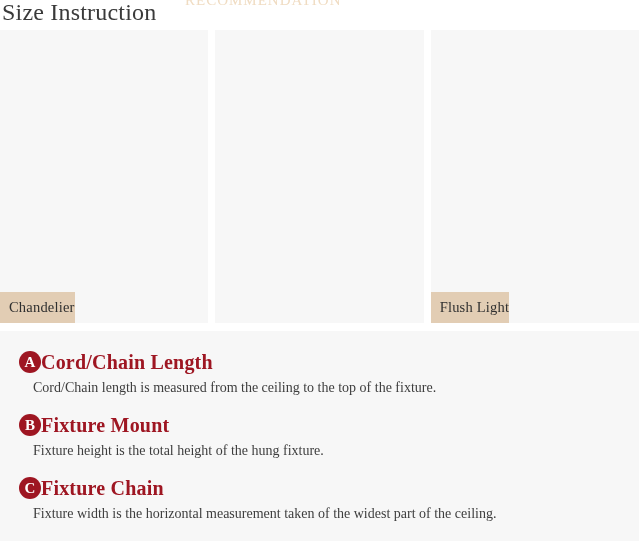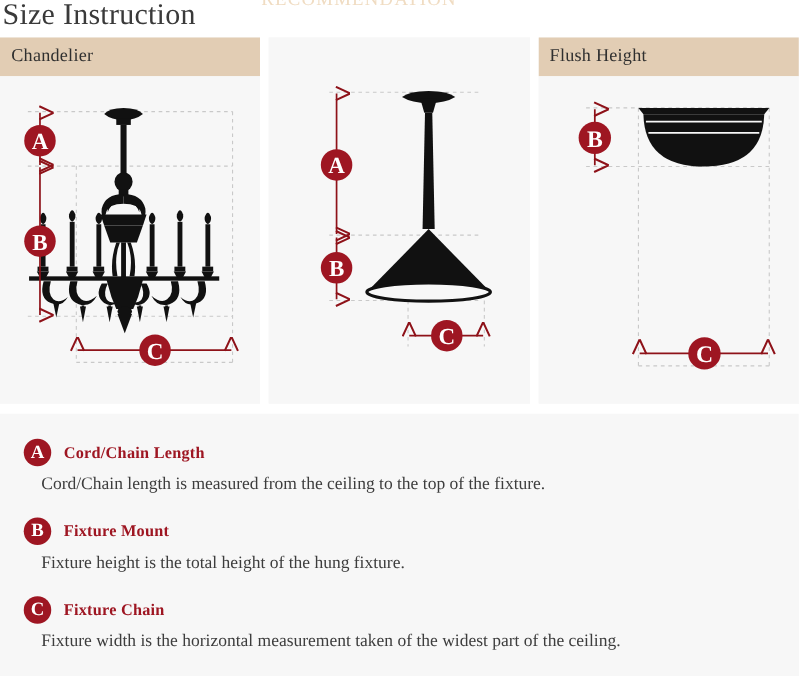--- a/index.html
+++ b/index.html
@@ -17,21 +17,20 @@
   }
 
   
   .top-crop {
     position: absolute;
     left: 185px;
     top: 0;
     width: 215px;
     height: 7px;
     overflow: hidden;
-    margin-left: 24px;
   }
   .top-crop span {
     display: block;
     font-size: 15px;
     line-height: 14px;
     letter-spacing: 1px;
     color: #f0dcc2;
     white-space: nowrap;
     transform: translateY(-7px);
   }
@@ -54,23 +53,24 @@
     left: 0;
     top: 30px;
     width: 639px;
     height: 293px;
     display: flex;
     gap: 7px;
   }
   .col {
     flex: 1 1 0;
     display: flex;
-    flex-direction: column;
+    flex-direction: row;
     background: #f7f7f7;
     position: relative;
+    align-items: flex-end;
   }
   .col-head {
     background: #e2cdb4;
     height: 31px;
     line-height: 31px;
     padding-left: 9px;
     font-size: 14.5px;
     color: #2f2f2f;
     letter-spacing: 0.2px;
     box-sizing: border-box;
@@ -115,22 +115,21 @@
     background: #9e1622;
     color: #ffffff;
     font-size: 15px;
     line-height: 22px;
     text-align: center;
     font-weight: 700;
     flex: 0 0 auto;
     font-family: "Liberation Serif", serif;
   }
   .legend-title {
-    margin-left: 10px;
-    font-size: 13px;
+    font-size: 20px;
     font-weight: 700;
     color: #9e1622;
     letter-spacing: 0.2px;
   }
   .legend-desc {
     padding-left: 33px;
     font-size: 14px;
     line-height: 22px;
     color: #3d3d3d;
     margin-top: 1px;
@@ -325,21 +324,21 @@
           <g>
             <circle cx="147" cy="226" r="13" fill="#9e1622"></circle>
             <text x="147" y="233" text-anchor="middle" font-family="Liberation Serif, serif" font-size="19" font-weight="bold" fill="#ffffff">C</text>
           </g>
         </svg>
       </div>
     </div>
   </div>
 
   <div class="col">
-    <div class="col-head">Flush Height</div>
+    <div class="col-head">Flush Light</div>
     <div class="col-body">
       <div class="diagram">
         <svg viewBox="0 0 209 262" preserveAspectRatio="xMidYMid meet">
           <g stroke="#c9c9c9" stroke-width="0.9" stroke-dasharray="3,3" fill="none">
             <line x1="38" y1="25" x2="185" y2="25"></line>
             <line x1="38" y1="72" x2="185" y2="72"></line>
             <line x1="80" y1="25" x2="80" y2="232"></line>
             <line x1="185" y1="25" x2="185" y2="232"></line>
             <line x1="80" y1="232" x2="185" y2="232"></line>
           </g>

